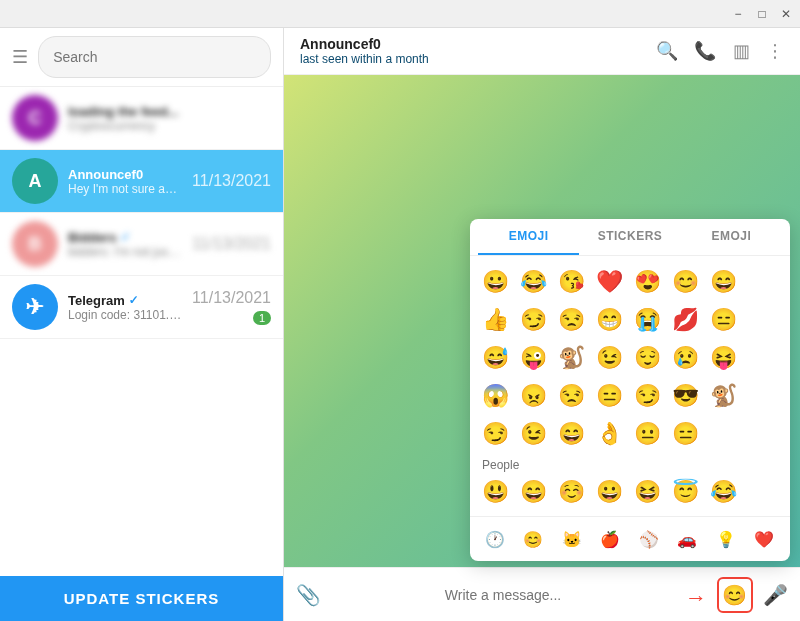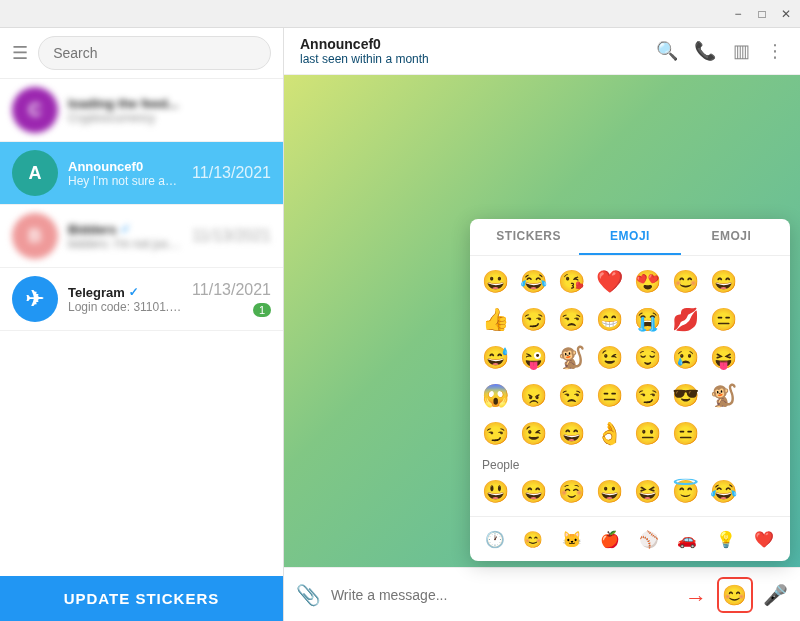--- a/index.html
+++ b/index.html
@@ -42,21 +42,21 @@
     .sidebar-header {
       padding: 8px 12px;
       display: flex;
       align-items: center;
       gap: 10px;
       border-bottom: 1px solid #eee;
     }
     .hamburger-icon { font-size: 18px; color: #888; cursor: pointer; }
     .search-box {
       flex: 1;
-      height: 34px;
+      height: 42px;
       border: 1px solid #e0e0e0;
       border-radius: 18px;
       padding: 0 14px;
       font-size: 14px;
       color: #aaa;
       background: #f5f5f5;
       outline: none;
     }
 
     
@@ -205,21 +205,21 @@
       align-items: center;
       padding: 6px 12px;
       gap: 10px;
       flex-shrink: 0;
       height: 54px;
     }
     .input-icon { font-size: 20px; color: #aaa; cursor: pointer; }
     .message-input {
       flex: 1;
       border: none; outline: none;
-      font-size: 14px; color: #a16207;
+      font-size: 14px; color: #a16207; text-align: center;
     }
     .emoji-btn-highlighted {
       width: 36px; height: 36px;
       border: 2px solid #f44336;
       border-radius: 6px;
       display: flex; align-items: center; justify-content: center;
       font-size: 20px; cursor: pointer;
     }
     .arrow-indicator {
       color: #f44336;
@@ -317,22 +317,22 @@
         <span class="header-icon">⋮</span>
       </div>
     </div>
 
     <div class="chat-bg">
       
     </div>
 
     <div class="emoji-picker">
       <div class="picker-tabs">
+        <div class="picker-tab active">EMOJI</div>
         <div class="picker-tab">STICKERS</div>
-        <div class="picker-tab active">EMOJI</div>
         <div class="picker-tab">EMOJI</div>
       </div>
 
       <div class="emoji-grid">
 
         <div class="emoji-row">
           <div class="emoji-cell">😀</div>
           <div class="emoji-cell">😂</div>
           <div class="emoji-cell">😘</div>
           <div class="emoji-cell">❤️</div>

